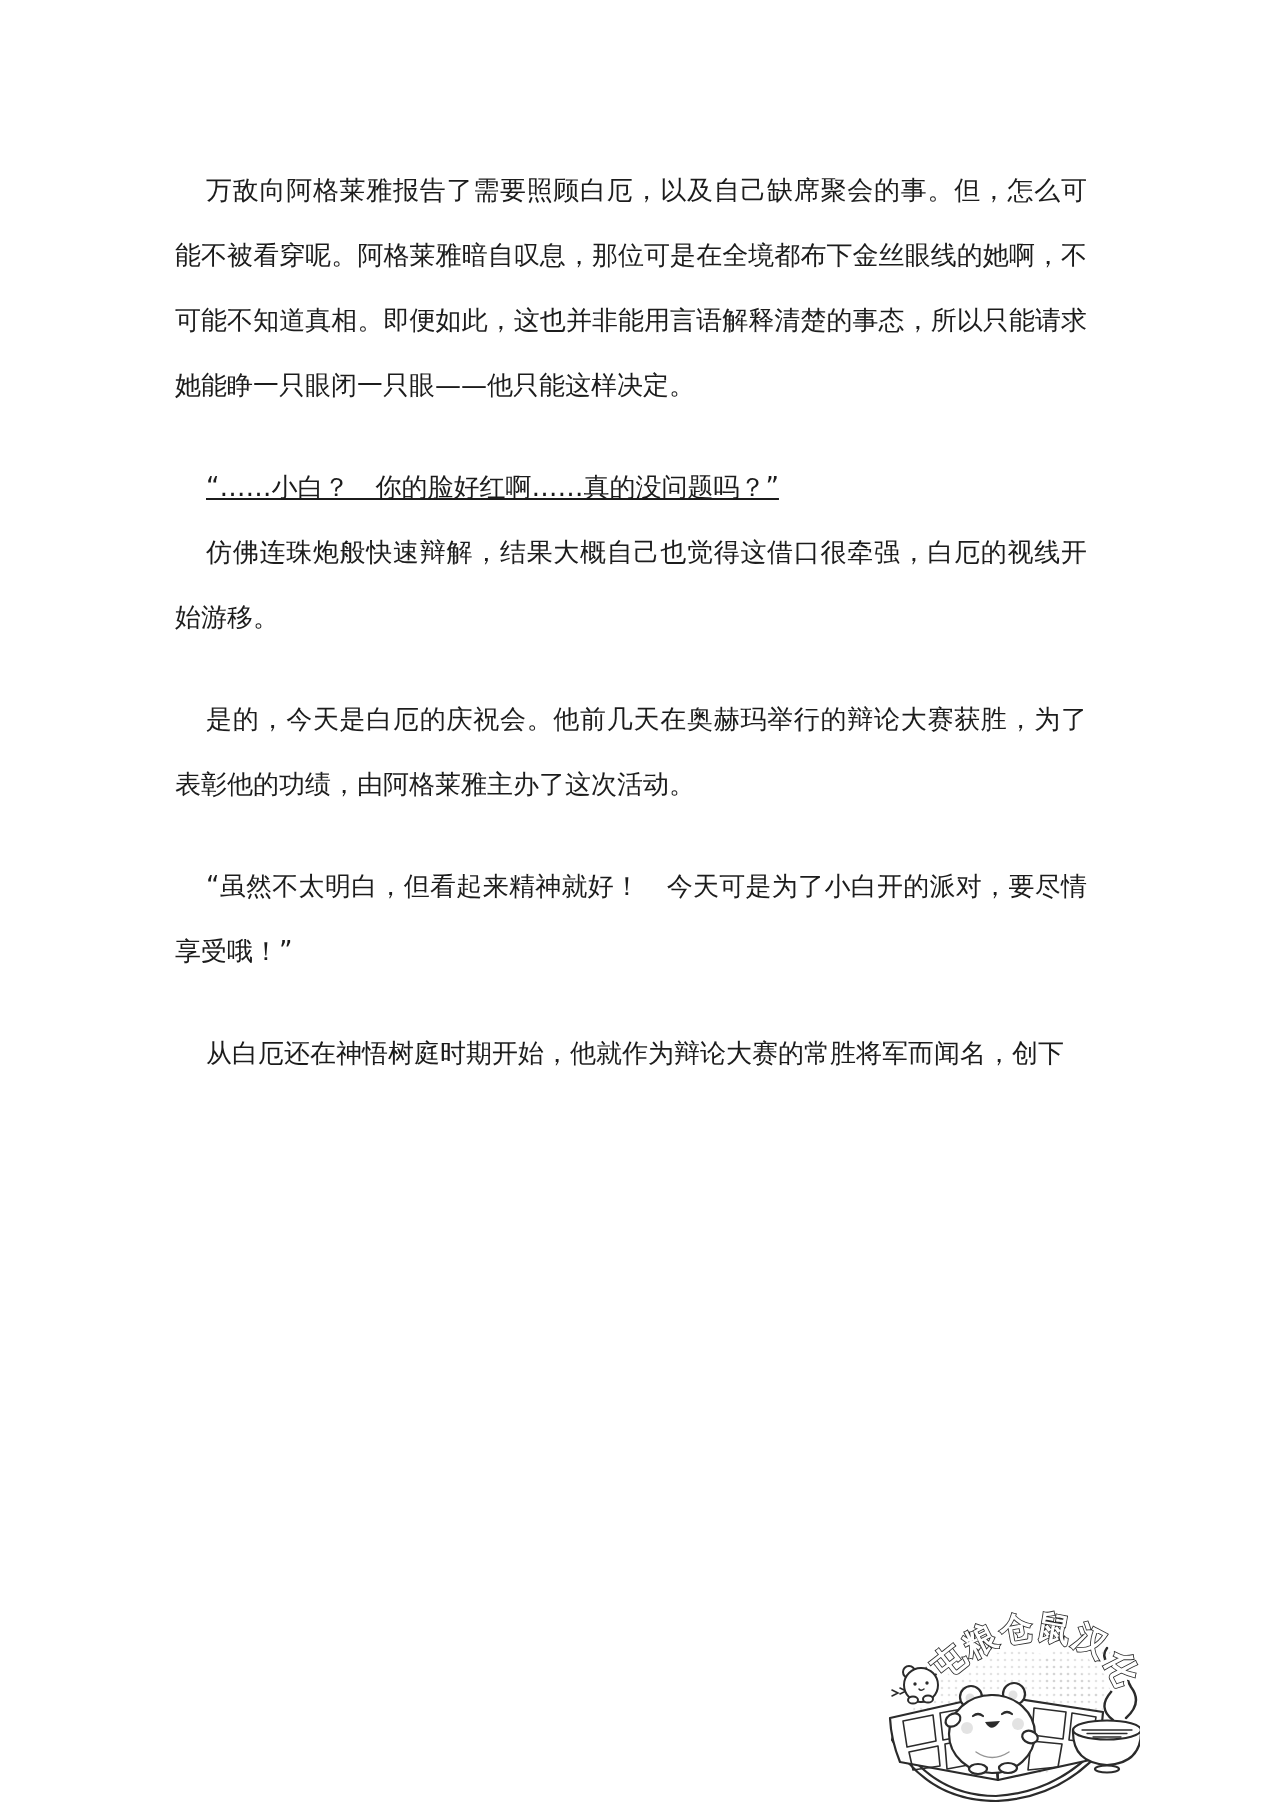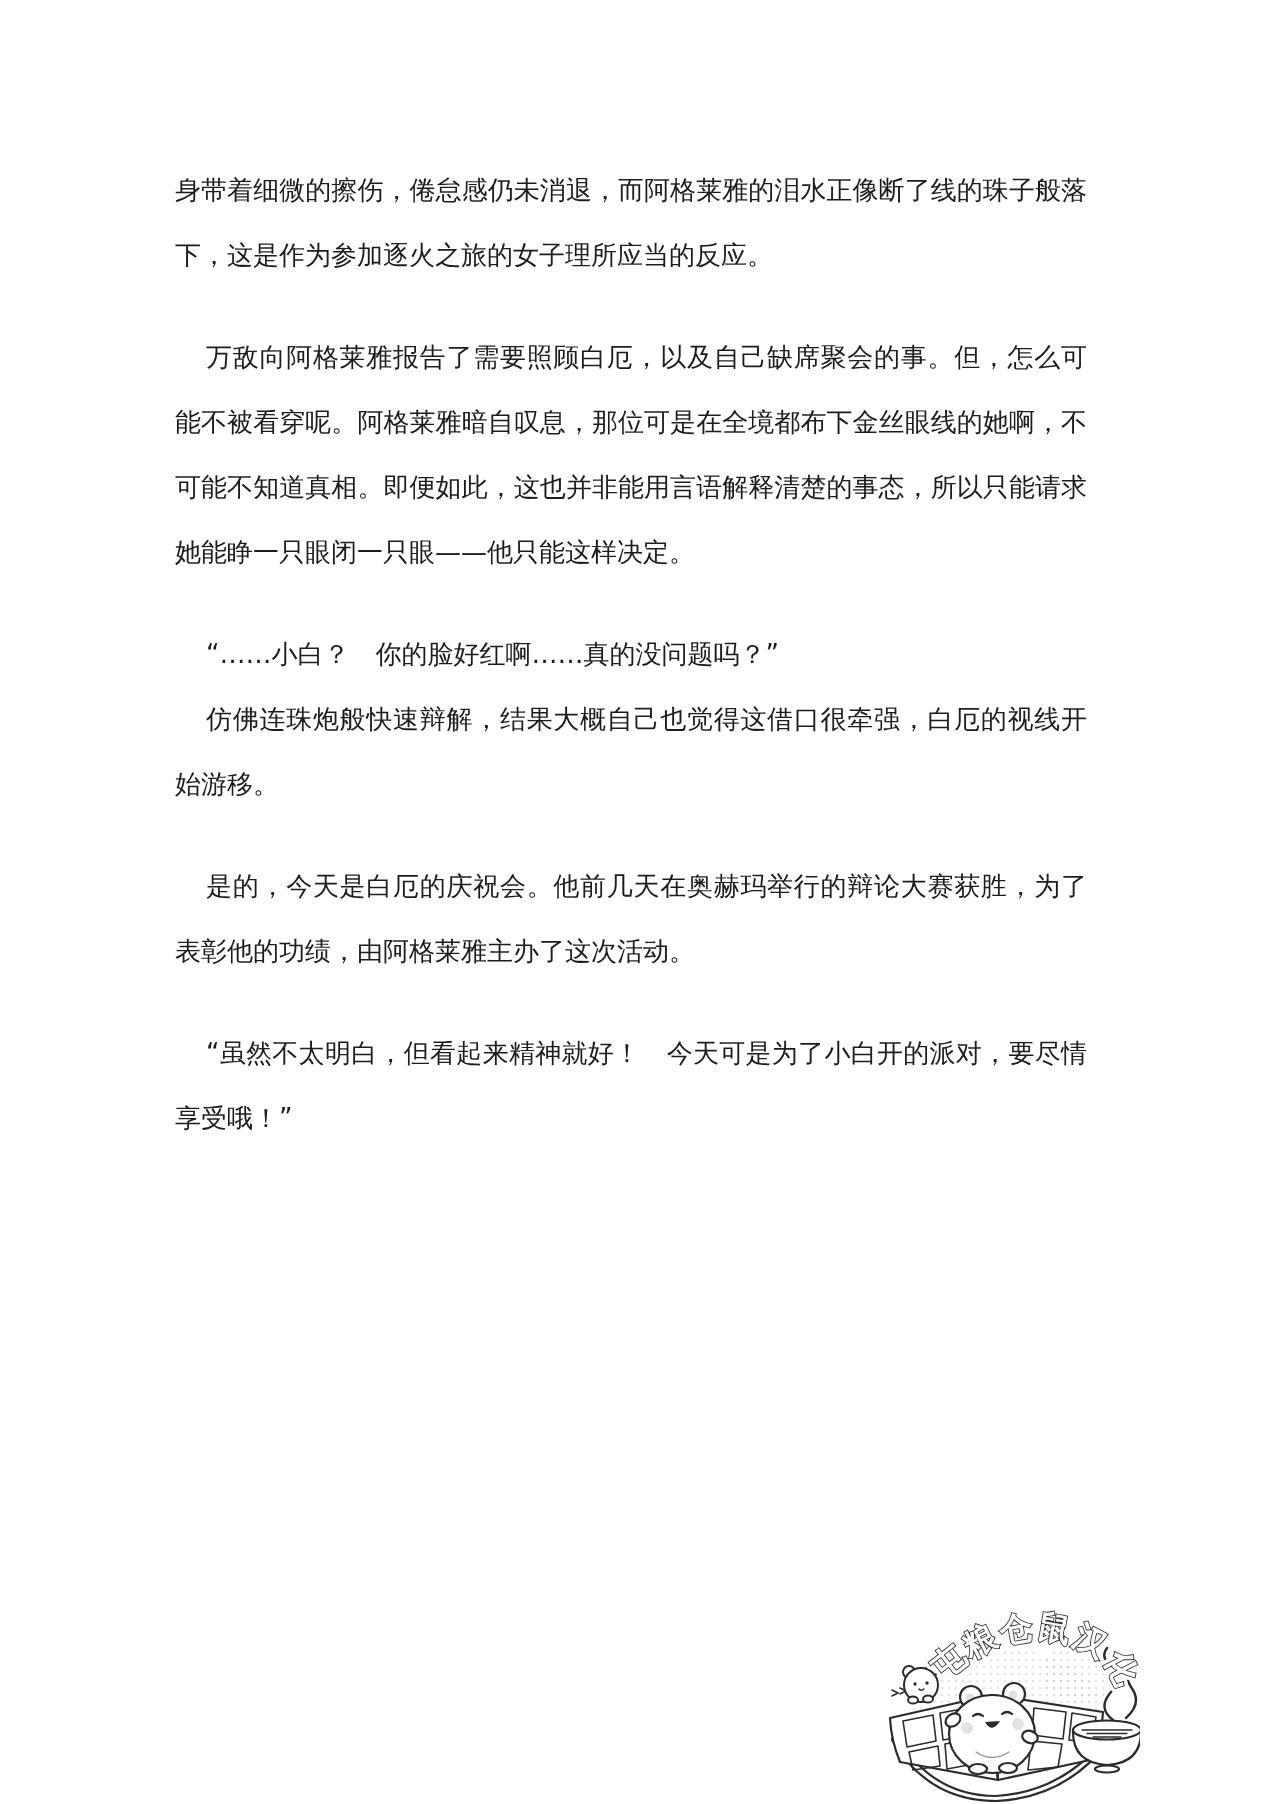--- a/index.html
+++ b/index.html
@@ -20,21 +20,21 @@
     top: 158px;
     width: 912px;
     color: #1c1c1c;
     font-size: 26px;
     line-height: 65px;
     text-align: justify;
     text-justify: inter-ideograph;
   }
   .para { margin: 0 0 37px 0; }
   .para.indent { text-indent: 31px; }
-  .para.tight { margin-bottom: 0; }
+  .para.tight { margin-bottom: 0; text-decoration: underline; }
 
   .wm {
     position: absolute;
     left: 870px;
     top: 1602px;
     width: 270px;
     height: 200px;
   }
   .wm-text-halo {
     fill: none;
@@ -50,26 +50,26 @@
     stroke-width: 1.7px;
     paint-order: stroke;
     font-weight: bold;
     letter-spacing: 2px;
   }
 </style>
 </head>
 <body>
 
 <div class="novel-text">
-    <p class="para">身带着细微的擦伤，倦怠感仍未消退，而阿格莱雅的泪水正像断了线的珠子般落下，这是作为参加逐火之旅的女子理所应当的反应。</p>
     <p class="para indent">万敌向阿格莱雅报告了需要照顾白厄，以及自己缺席聚会的事。但，怎么可能不被看穿呢。阿格莱雅暗自叹息，那位可是在全境都布下金丝眼线的她啊，不可能不知道真相。即便如此，这也并非能用言语解释清楚的事态，所以只能请求她能睁一只眼闭一只眼——他只能这样决定。</p>
     <p class="para indent tight">“……小白？　你的脸好红啊……真的没问题吗？”</p>
     <p class="para indent">仿佛连珠炮般快速辩解，结果大概自己也觉得这借口很牵强，白厄的视线开始游移。</p>
     <p class="para indent">是的，今天是白厄的庆祝会。他前几天在奥赫玛举行的辩论大赛获胜，为了表彰他的功绩，由阿格莱雅主办了这次活动。</p>
     <p class="para indent">“虽然不太明白，但看起来精神就好！　今天可是为了小白开的派对，要尽情享受哦！”</p>
+    <p class="para indent">从白厄还在神悟树庭时期开始，他就作为辩论大赛的常胜将军而闻名，创下</p>
   </div>
 
 <svg class="wm" viewBox="0 0 270 200" aria-hidden="true">
   <defs>
     <pattern id="dots" width="7" height="7" patternUnits="userSpaceOnUse">
       <circle cx="2" cy="2" r="1.3" fill="#c6c6c6"></circle>
     </pattern>
     <path id="arc" d="M 70,82 Q 150,6 228,56 Q 248,70 249,102" fill="none"></path>
   </defs>
 

